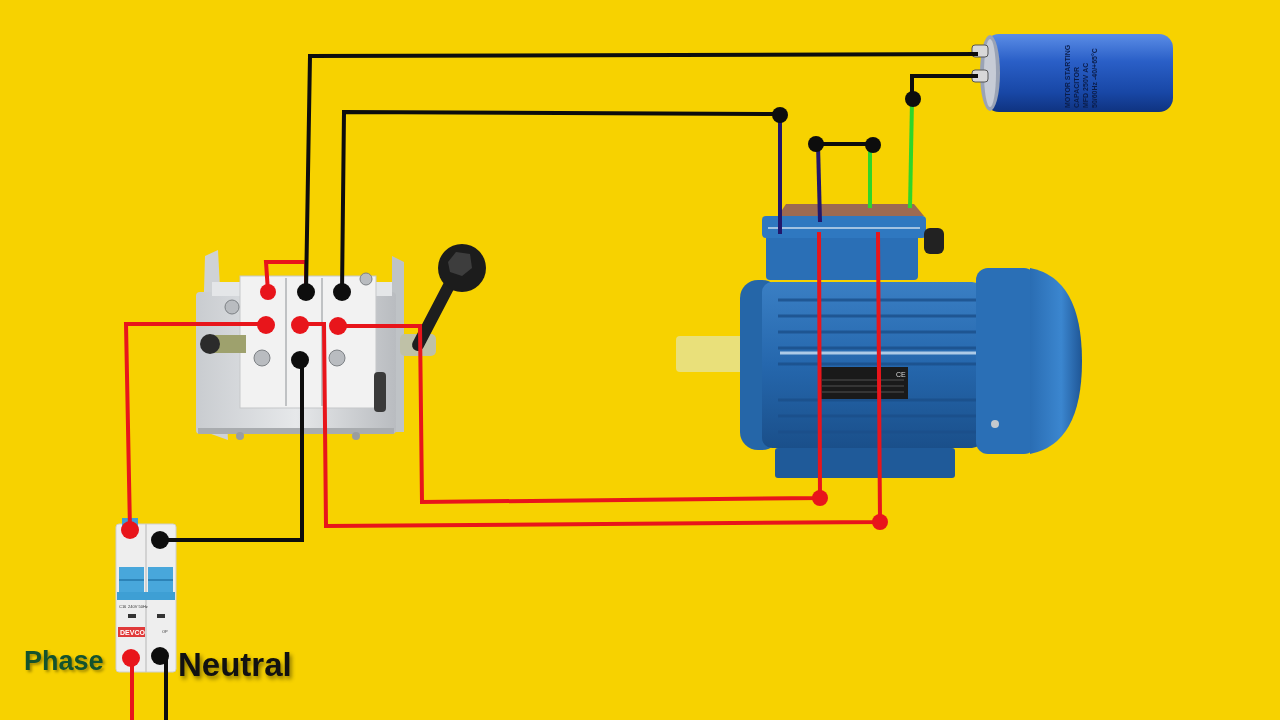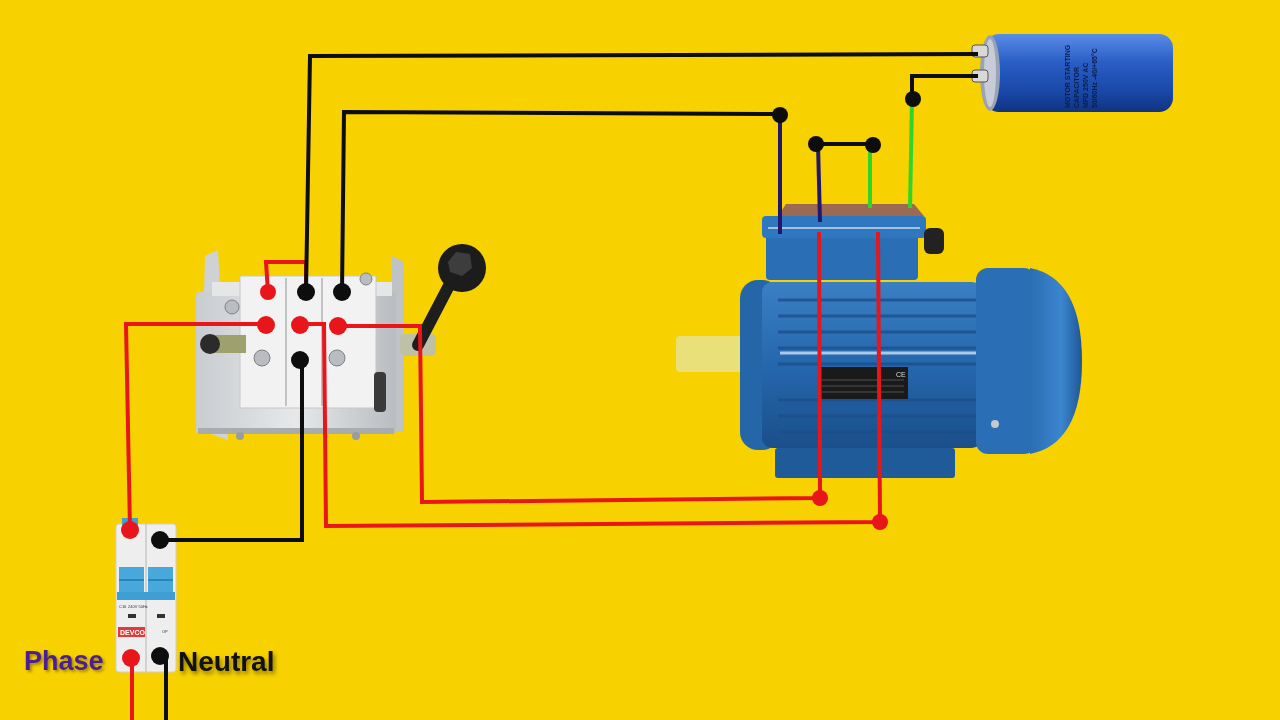--- a/index.html
+++ b/index.html
@@ -1,20 +1,20 @@
 <!DOCTYPE html>
 <html><head>
 <meta charset="utf-8">
 <style>
   html,body{margin:0;padding:0;}
   body{width:1280px;height:720px;overflow:hidden;background:#f7d200;position:relative;font-family:"Liberation Sans",sans-serif;}
   #canvas{position:absolute;left:0;top:0;width:1280px;height:720px;}
   .label{position:absolute;font-family:"Liberation Sans",sans-serif;font-weight:bold;}
-  .phase-label{left:24px;top:646px;font-size:27px;color:#4c1d95;text-shadow:2px 2px 3px rgba(0,0,0,0.35);}
-  .neutral-label{left:178px;top:646px;font-size:28px;color:#111;text-shadow:2px 3px 4px rgba(0,0,0,0.45);}
+  .phase-label{left:24px;top:646px;font-size:27px;color:#14532d;text-shadow:2px 2px 3px rgba(0,0,0,0.35);}
+  .neutral-label{left:178px;top:646px;font-size:33px;color:#111;text-shadow:2px 3px 4px rgba(0,0,0,0.45);}
   .cap-text{font-family:"Liberation Sans",sans-serif;font-size:7px;fill:#0b1d4a;font-weight:bold;}
   .mcb-brand{font-family:"Liberation Sans",sans-serif;font-size:7px;fill:#fff;font-weight:bold;}
   .mcb-small{font-family:"Liberation Sans",sans-serif;font-size:4px;fill:#333;}
 </style>
 </head>
 <body>
 
 <svg id="canvas" viewBox="0 0 1280 720" xmlns="http://www.w3.org/2000/svg">
   <defs>
     <linearGradient id="capGrad" x1="0" y1="0" x2="0" y2="1">

